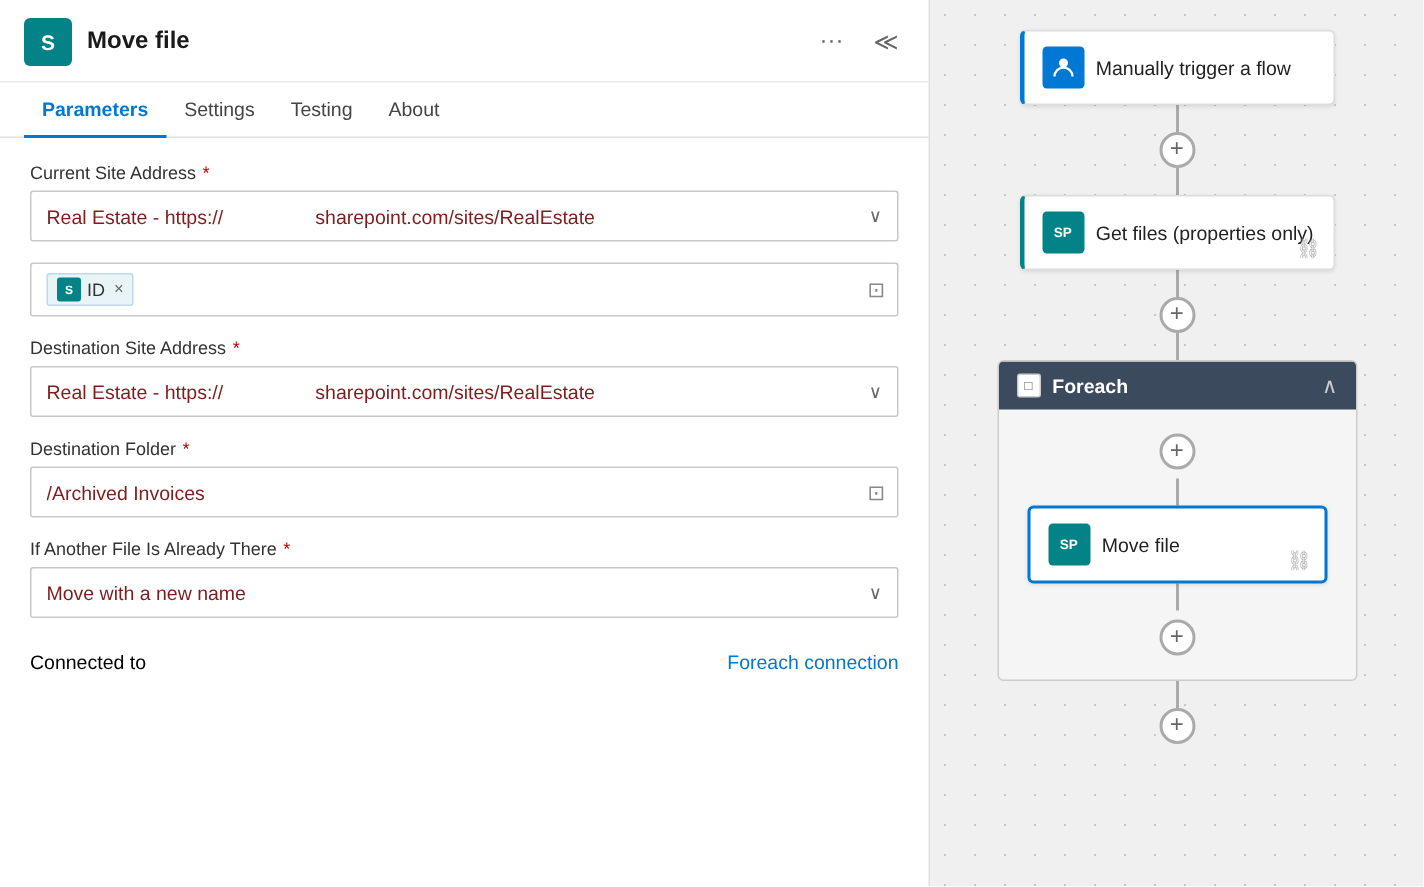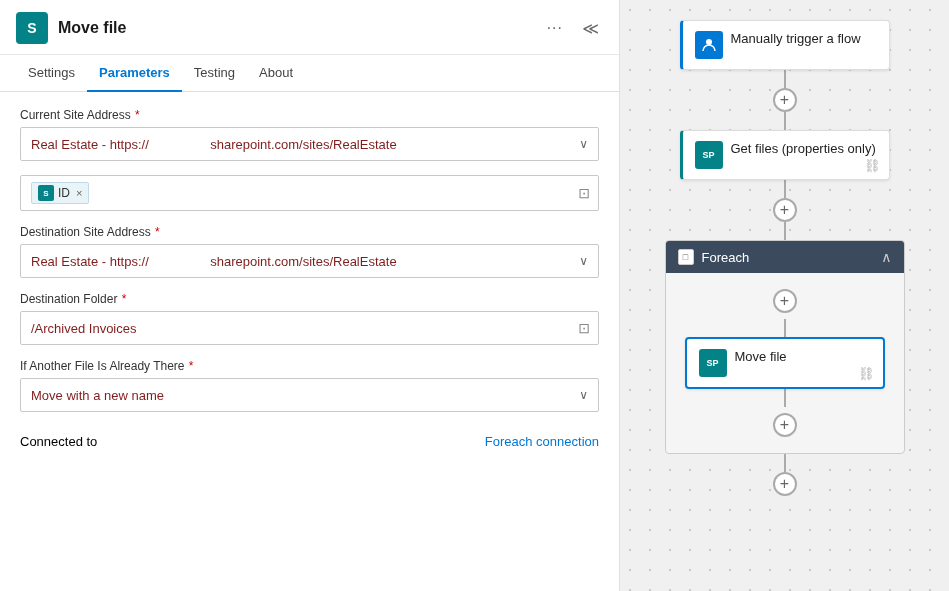--- a/index.html
+++ b/index.html
@@ -233,20 +233,21 @@
     }
 
     
     .flow-node {
       width: 210px;
       background: #fff;
       border: 1px solid #ddd;
       border-radius: 4px;
       padding: 10px 12px;
       display: flex;
+      align-items: center;
       gap: 8px;
       position: relative;
       box-shadow: 0 1px 3px rgba(0,0,0,0.1);
     }
 
     .flow-node.trigger-node {
       border-left: 3px solid #0078d4;
     }
 
     .flow-node.active-node {
@@ -331,21 +332,21 @@
     }
 
     .foreach-header-left {
       display: flex;
       align-items: center;
       gap: 8px;
     }
 
     .foreach-title {
       font-size: 13px;
-      font-weight: 400;
+      font-weight: 700;
     }
 
     .foreach-collapse {
       color: #ccc;
       font-size: 14px;
       cursor: pointer;
     }
 
     .foreach-body {
       padding: 10px;
@@ -382,25 +383,25 @@
       <button class="icon-btn">
         <span>···</span>
       </button>
       <button class="icon-btn">
         <span>≪</span>
       </button>
     </div>
   </div>
 
   <div class="tabs">
+    <div class="tab active">
+      <span>Parameters</span>
+    </div>
     <div class="tab">
       <span>Settings</span>
-    </div>
-    <div class="tab active">
-      <span>Parameters</span>
     </div>
     <div class="tab">
       <span>Testing</span>
     </div>
     <div class="tab">
       <span>About</span>
     </div>
   </div>
 
   <div class="form-area">

